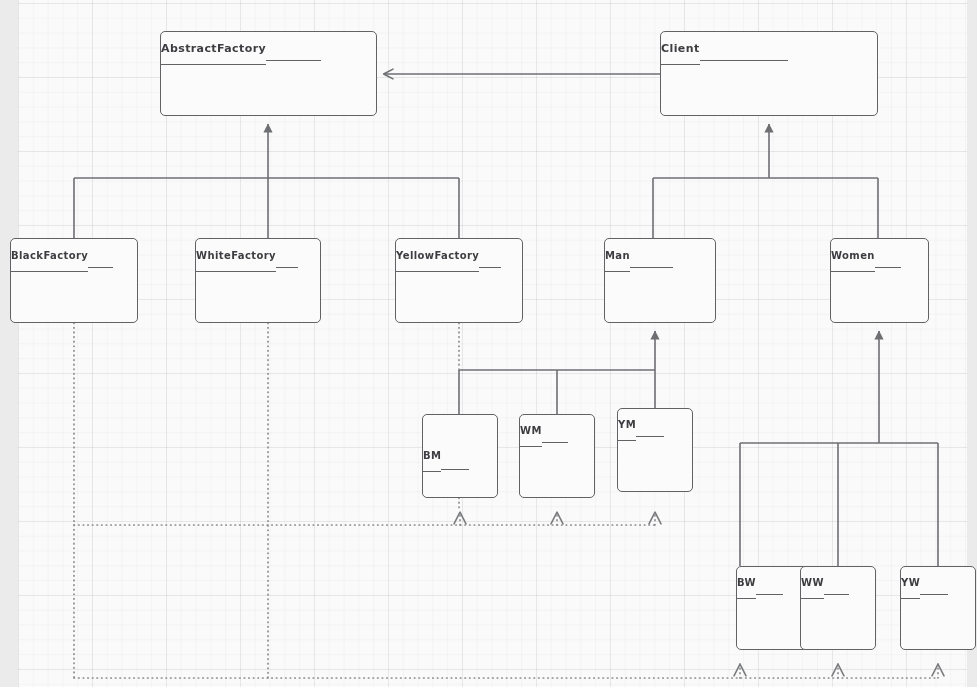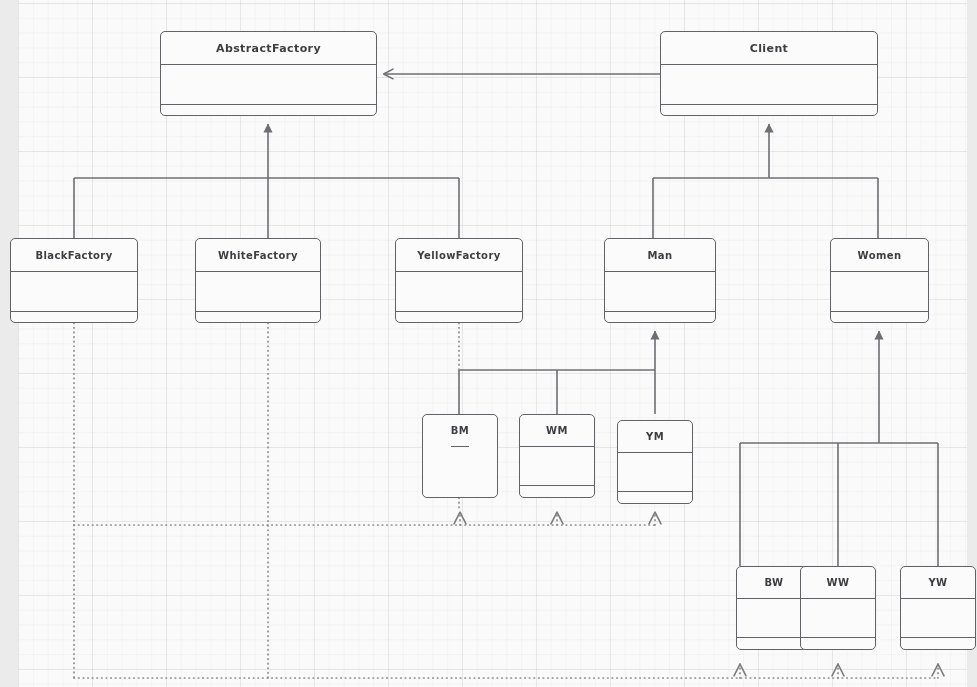--- a/index.html
+++ b/index.html
@@ -50,21 +50,21 @@
     height: 687px;
   }
 
   .uml-class {
     position: absolute;
     box-sizing: border-box;
     background: #fbfbfb;
     border: 1.6px solid #616266;
     border-radius: 5px;
     display: flex;
-    flex-direction: column;
+    flex-direction: row;
     overflow: hidden;
   }
   .uml-name {
     display: flex;
     align-items: center;
     justify-content: center;
     border-bottom: 1.4px solid #616266;
     color: #3e3e42;
     font-weight: bold;
     letter-spacing: 0.4px;
@@ -184,21 +184,21 @@
       <div class="uml-class" style="left: 422px; top: 414px; width: 76px; height: 84px; align-items: center;">
         <div class="uml-name" style="height: 31px; font-size: 10px;">BM</div>
         <div class="uml-attrs" style="height: 27px;"></div>
         <div class="uml-ops"></div>
       </div>
       <div class="uml-class" style="left: 519px; top: 414px; width: 76px; height: 84px;">
         <div class="uml-name" style="height: 31px; font-size: 10px;">WM</div>
         <div class="uml-attrs" style="height: 27px;"></div>
         <div class="uml-ops"></div>
       </div>
-      <div class="uml-class" style="left: 617px; top: 420px; width: 76px; height: 84px;">
+      <div class="uml-class" style="left: 617px; top: 408px; width: 76px; height: 84px;">
         <div class="uml-name" style="height: 31px; font-size: 10px;">YM</div>
         <div class="uml-attrs" style="height: 27px;"></div>
         <div class="uml-ops"></div>
       </div>
       <div class="uml-class" style="left: 703px; top: 566px; width: 76px; height: 84px; margin-left: 33px;">
         <div class="uml-name" style="height: 31px; font-size: 10px;">BW</div>
         <div class="uml-attrs" style="height: 27px;"></div>
         <div class="uml-ops"></div>
       </div>
       <div class="uml-class" style="left: 800px; top: 566px; width: 76px; height: 84px;">

